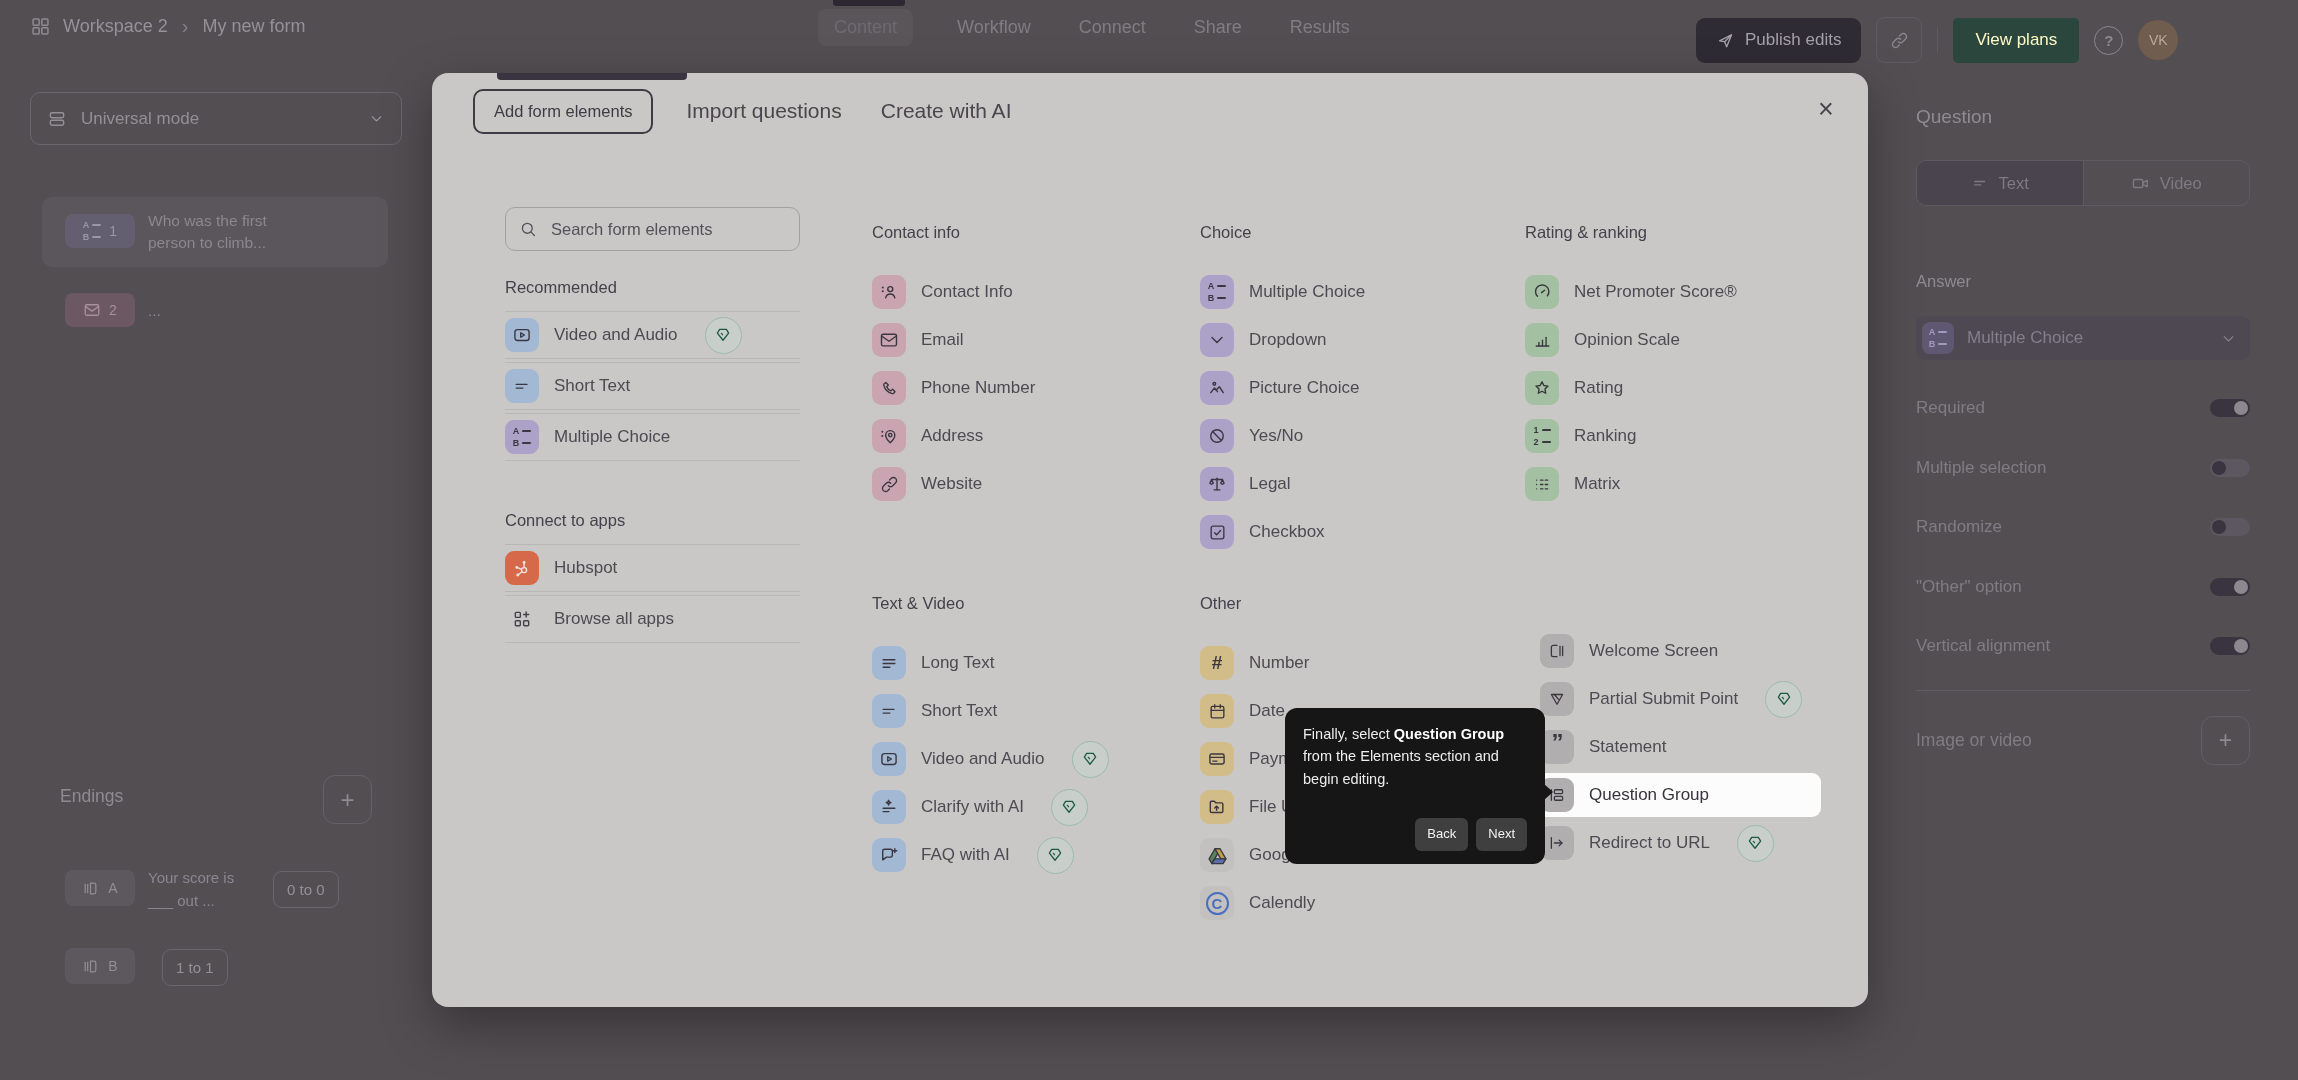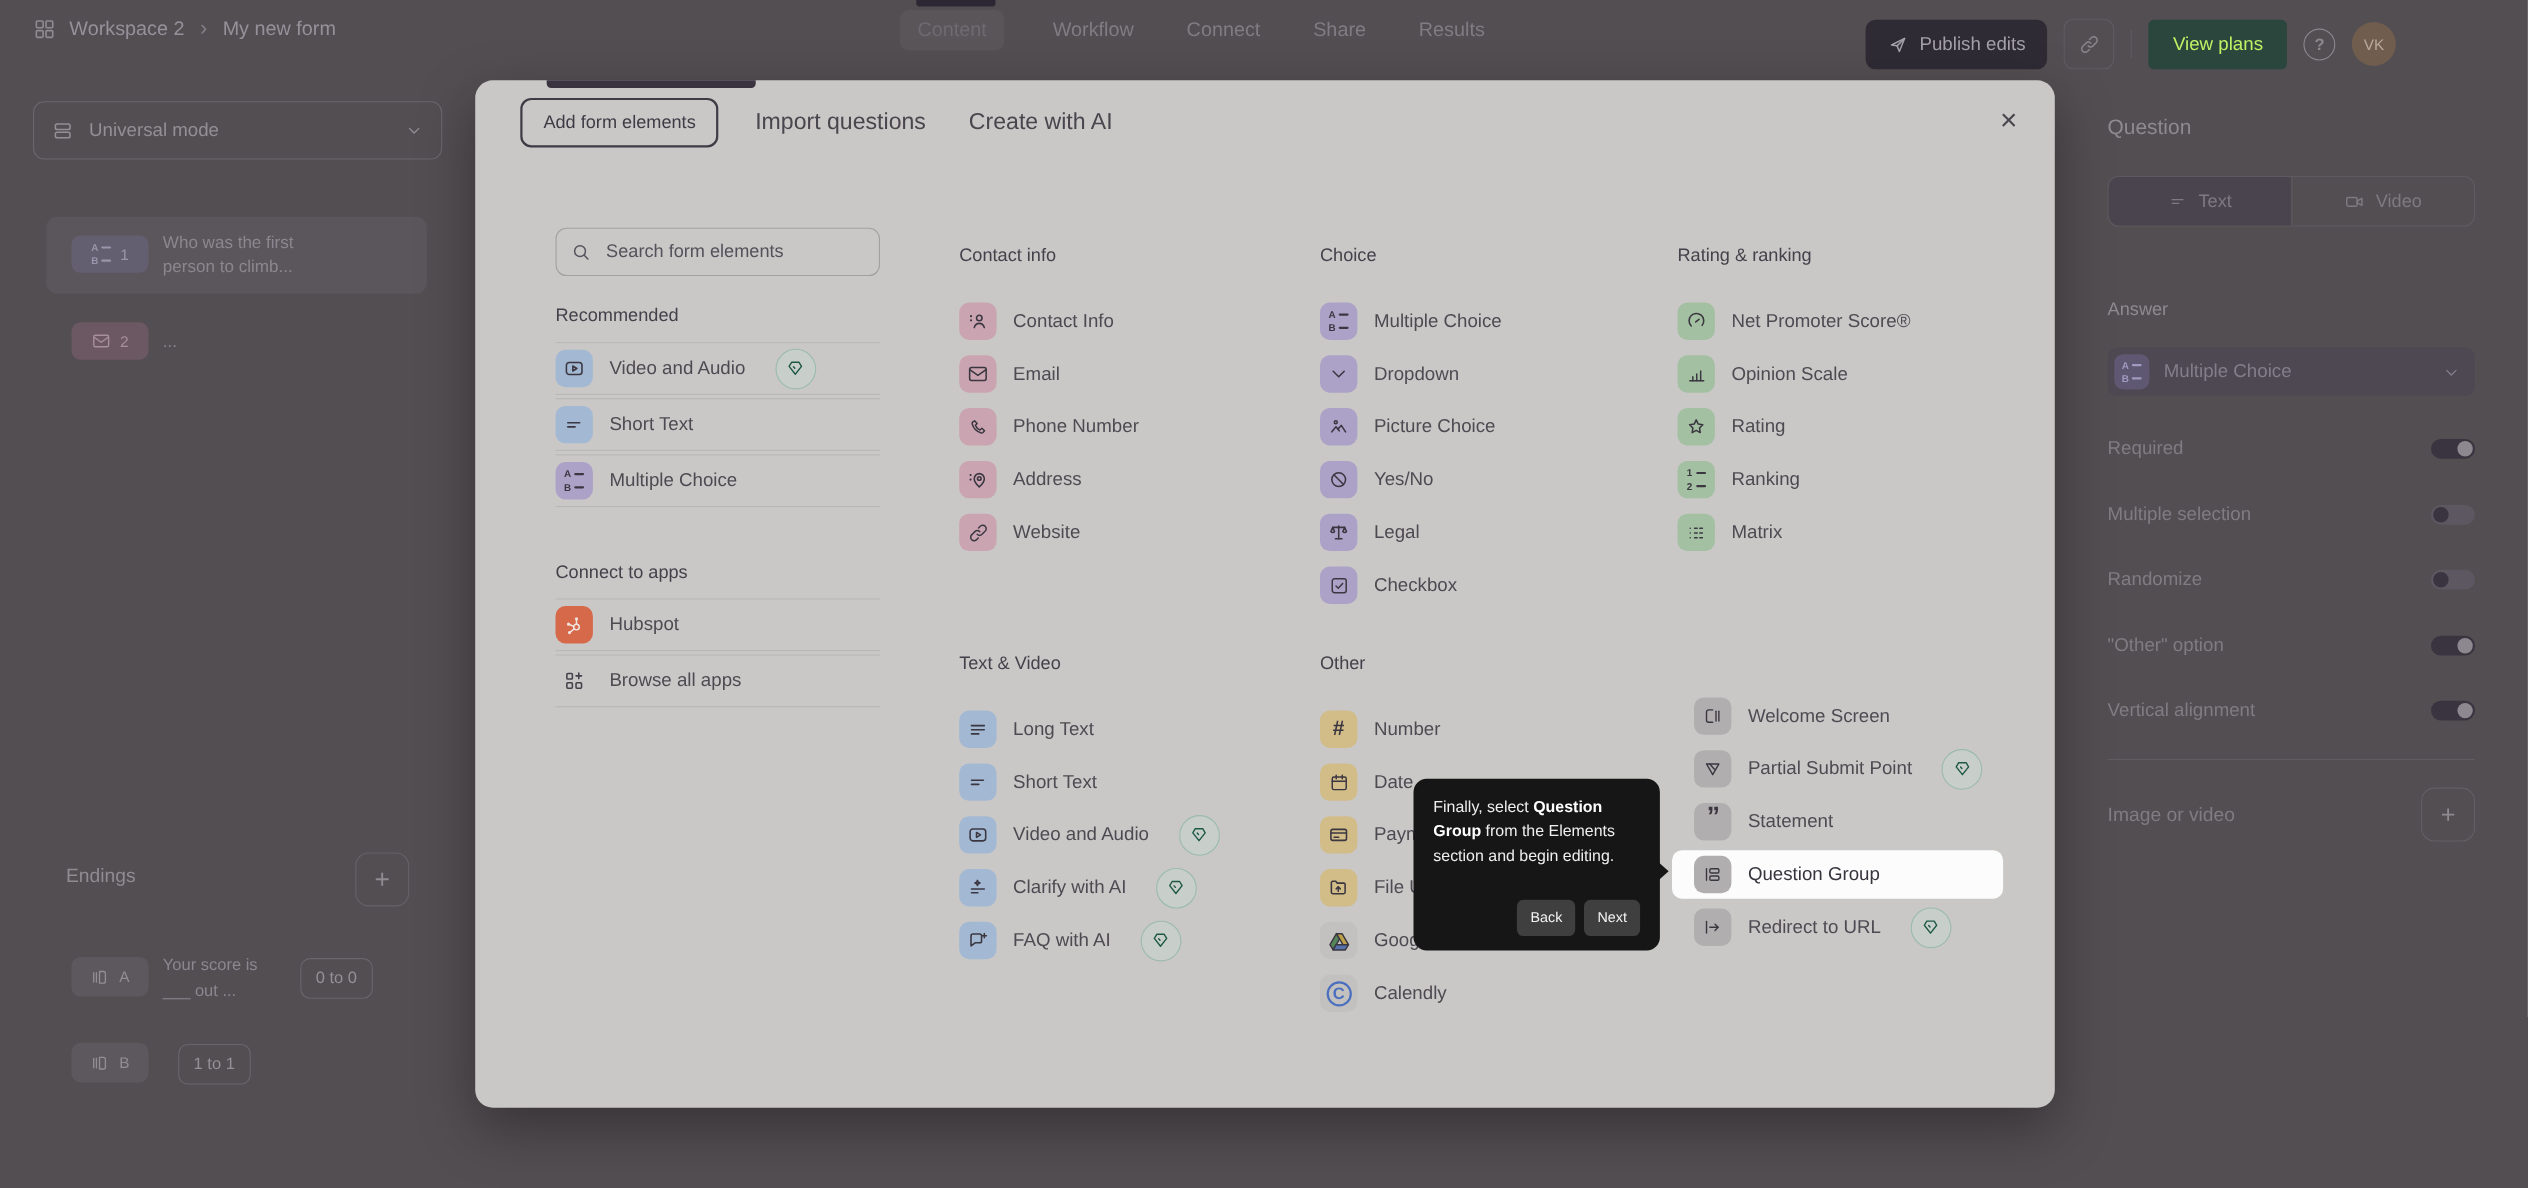--- a/index.html
+++ b/index.html
@@ -13,21 +13,21 @@
   .tabs{position:absolute;left:818px;top:9px;display:flex;align-items:center;gap:40px;font-size:18px;color:#807c84}
   .tab{padding:8px 4px;border-radius:8px}
   .tab.active{background:#5a5559;color:#6e6a71;padding:8px 16px}
   .tab-ind{position:absolute;left:833px;top:0;width:72px;height:6px;border-radius:0 0 3px 3px;background:#2c2833}
   .topctl{position:absolute;left:1696px;top:17px;display:flex;align-items:center;gap:15px}
   .btn-publish{height:45px;padding:0 20px;border-radius:9px;background:#2f2b35;color:#a5a1a8;
        display:flex;align-items:center;gap:10px;font-size:17px}
   .btn-link{width:44px;height:44px;border-radius:9px;border:1px solid #605b61;color:#8b878d;
        display:flex;align-items:center;justify-content:center}
   .vdiv{width:1px;height:26px;background:#5f5a60}
-  .btn-plans{height:45px;padding:0 22px;border-radius:5px;background:#2b463d;color:#bef264;
+  .btn-plans{height:45px;padding:0 22px;border-radius:5px;background:#2b463d;color:#fef9c3;
        display:flex;align-items:center;font-size:17px}
   .help{width:27px;height:27px;border-radius:50%;border:1.7px solid #8b878d;color:#8b878d;
        display:flex;align-items:center;justify-content:center;font-size:15px;font-weight:700}
   .avatar{width:40px;height:40px;border-radius:50%;background:#715d4e;color:#b7a99c;
        display:flex;align-items:center;justify-content:center;font-size:14px;font-weight:400}
 
   
   .mode-box{position:absolute;left:30px;top:92px;width:372px;height:53px;border:1px solid #6b666c;border-radius:10px;
        display:flex;align-items:center;gap:14px;padding:0 16px;box-sizing:border-box;color:#939095;font-size:17px}
   .mode-box .chev{margin-left:auto}
@@ -78,21 +78,21 @@
   .mc-ln i{font-style:normal;font-weight:700;font-size:9px}
   .mc-ln em{width:9px;height:2px;background:currentColor;border-radius:1px;display:block}
   .quote-glyph{font-size:24px;font-weight:700;line-height:0;margin-top:-8px;letter-spacing:-1px}
   .hash-glyph{font-size:19px;font-weight:700}
   .cal-glyph{font-size:15px;font-weight:700;color:#4a6fbe;border:2px solid #4a6fbe;border-radius:50%;width:19px;height:19px;
        display:flex;align-items:center;justify-content:center}
   .hl-qgroup{position:absolute;left:-20px;top:146px;width:301px;height:44px;background:#fcfcfc;border-radius:9px;z-index:0}
   .lbl-strong{color:#37333c}
 
   
-  .tour{position:absolute;left:853px;top:635px;width:224px;background:#161616;border-radius:12px;
+  .tour{position:absolute;left:853px;top:635px;width:260px;background:#161616;border-radius:12px;
        padding:15px 18px 13px;box-sizing:border-box;z-index:60;color:#efeeee;font-size:14.5px;line-height:1.55}
   .tour b{color:#fff}
   .tour::after{content:"";position:absolute;right:-8px;top:76px;border:8px solid transparent;border-left:9px solid #161616;border-right:none}
   .tour-btns{display:flex;justify-content:flex-end;gap:8px;margin-top:28px}
   .tour-btn{background:#403f3f;color:#f4f3f3;font-size:13px;border-radius:6px;padding:6px 12px}
 
   
   .insp{position:absolute;left:1916px;top:0;width:334px}
   .insp-title{position:absolute;top:106px;font-size:19px;color:#8e8a90}
   .seg{position:absolute;top:160px;width:334px;height:46px;border:1px solid #5f5a60;border-radius:10px;display:flex;box-sizing:border-box}

